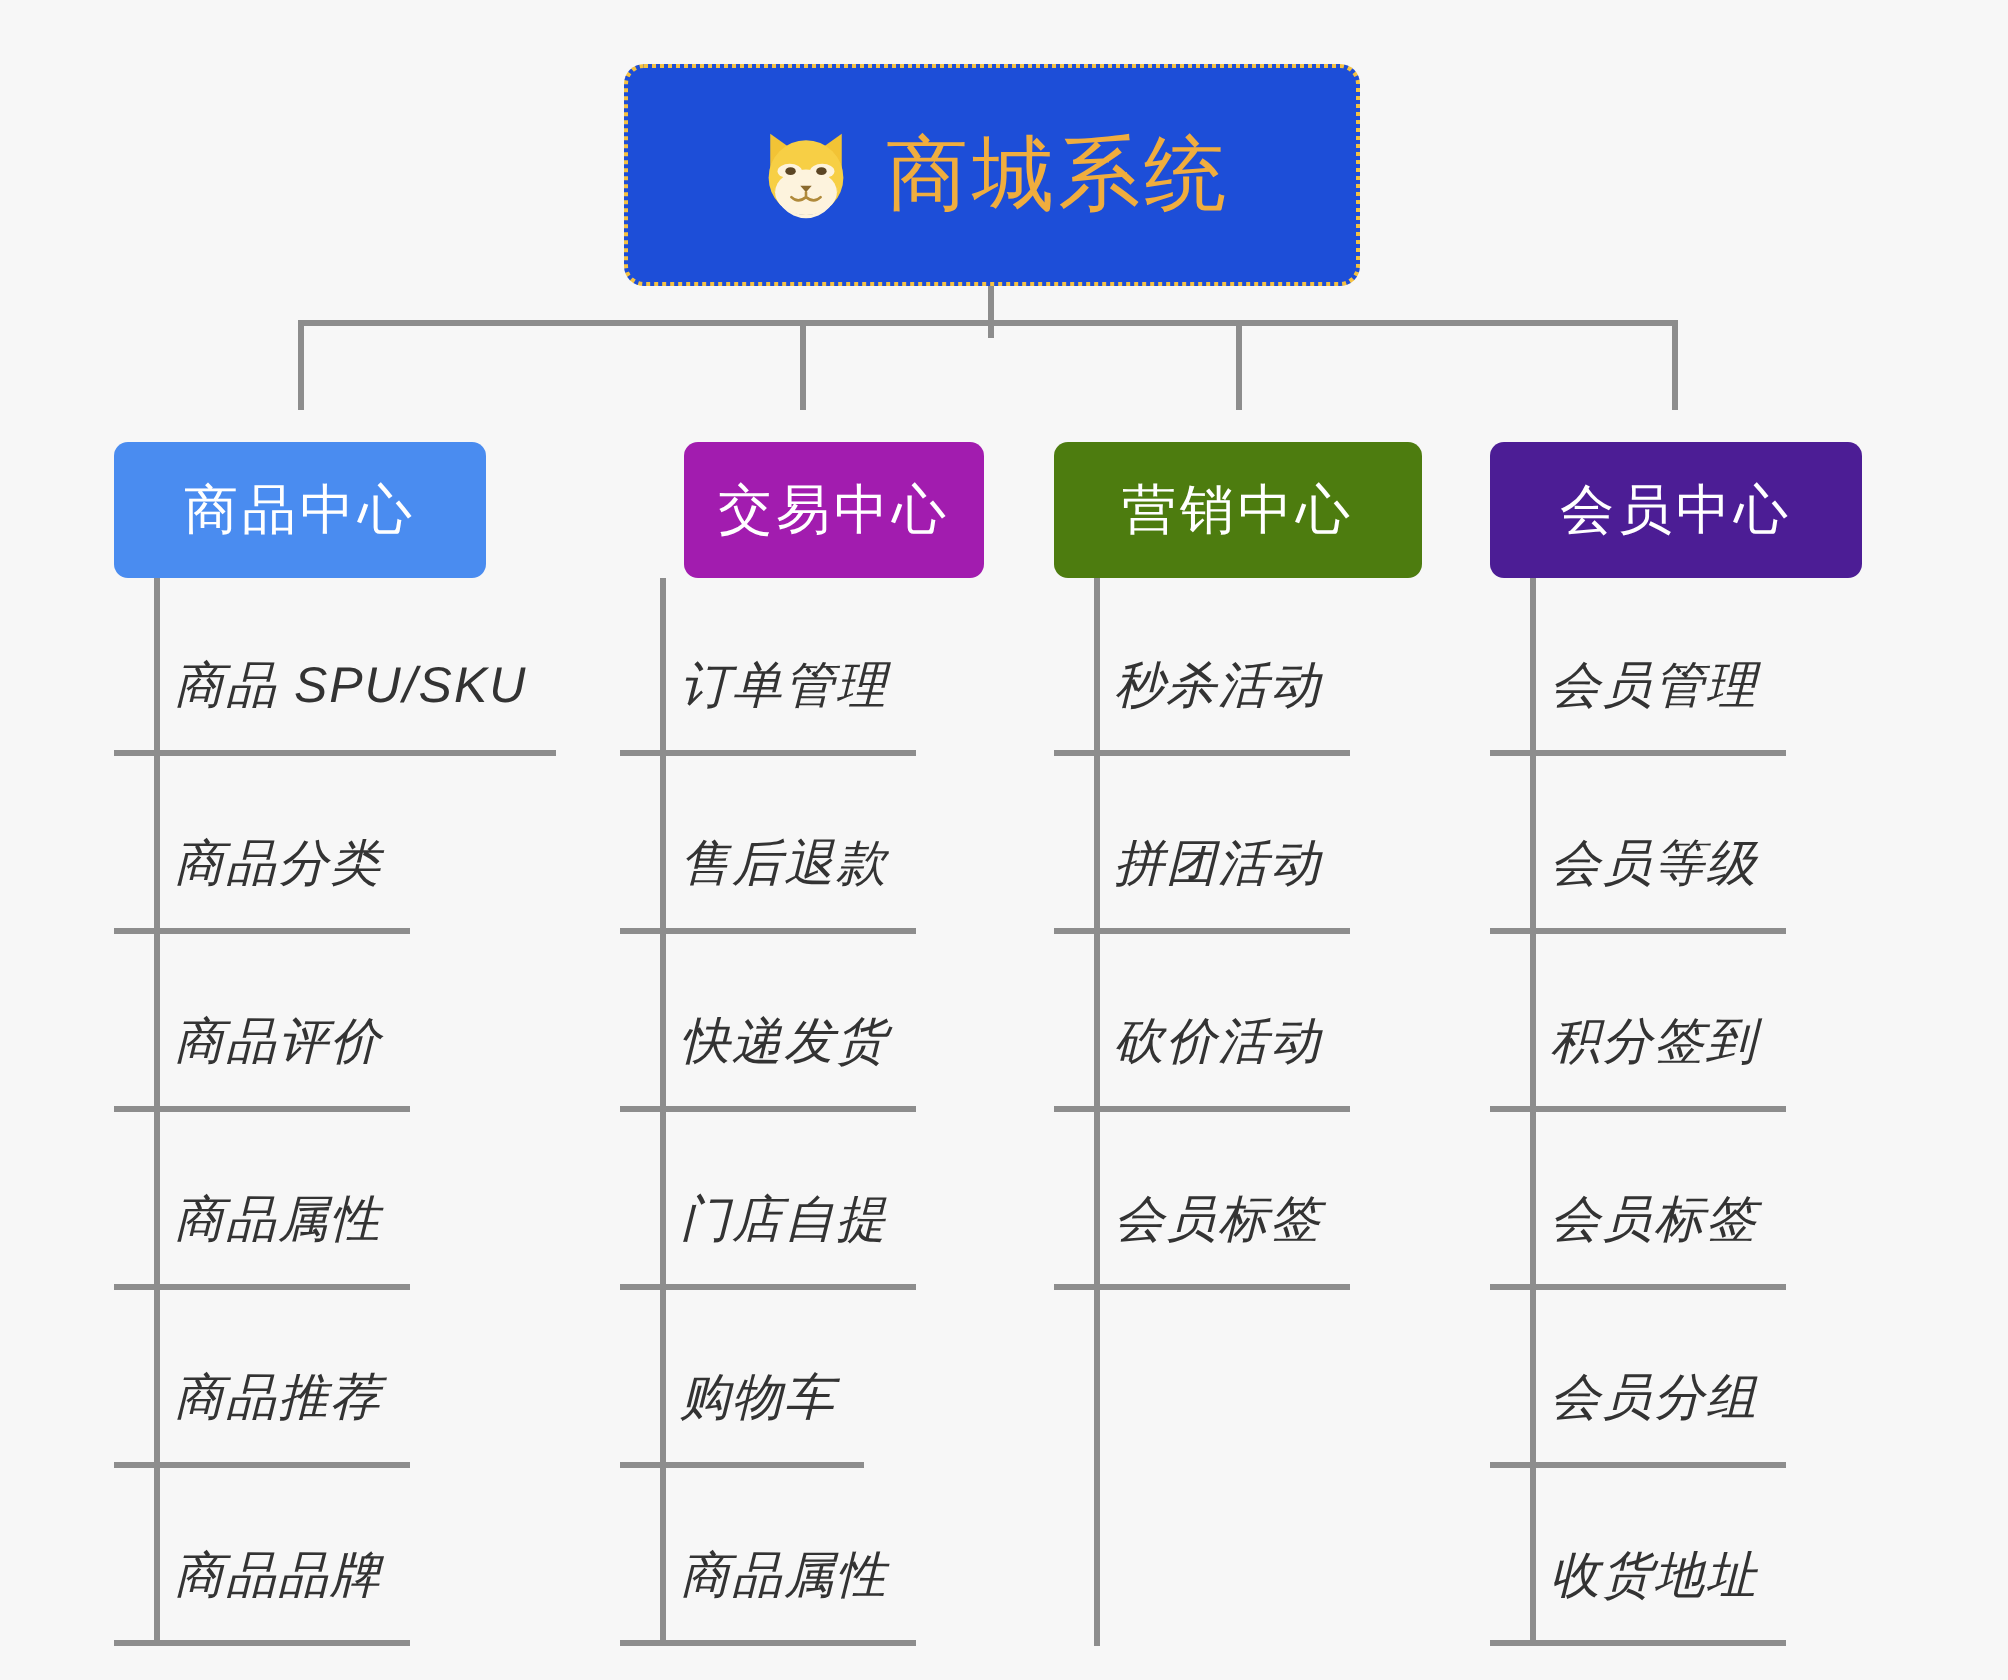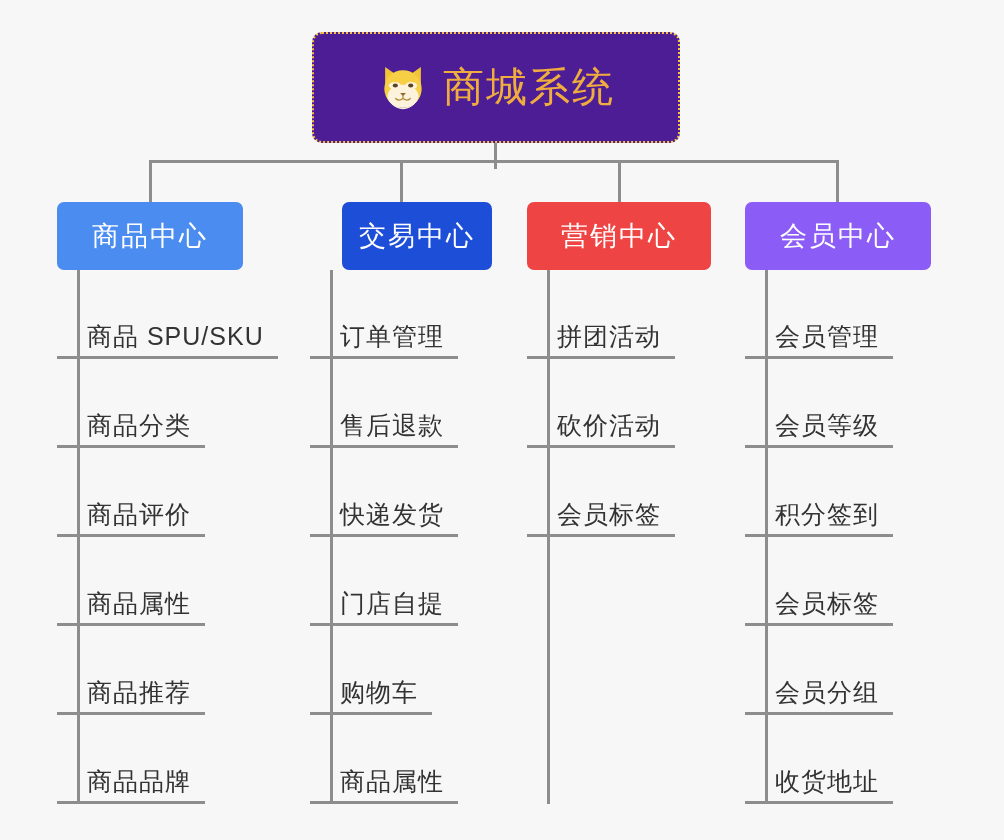--- a/index.html
+++ b/index.html
@@ -23,21 +23,21 @@
   }
 
   
   .root-node {
     position: absolute;
     left: 312px;
     top: 32px;
     width: 368px;
     height: 111px;
     box-sizing: border-box;
-    background: #4c1d95;
+    background: #1d4ed8;
     border: 2px dotted #f5c242;
     border-radius: 10px;
     display: flex;
     align-items: center;
     justify-content: center;
     gap: 14px;
   }
   .root-emoji {
     width: 52px;
     height: 52px;
@@ -57,21 +57,21 @@
   .conn {
     position: absolute;
     background: #8d8d8d;
   }
   .conn-v { width: 3px; }
   .conn-h { height: 3px; }
 
   
   .column {
     position: absolute;
-    top: 202px;
+    top: 221px;
   }
   .cat-box {
     box-sizing: border-box;
     height: 68px;
     border-radius: 7px;
     display: flex;
     align-items: center;
     justify-content: center;
     color: #ffffff;
     font-size: 27px;
@@ -96,22 +96,23 @@
     position: relative;
     height: 89px;
     box-sizing: border-box;
     display: flex;
     align-items: flex-end;
   }
   .leaf-inner {
     position: relative;
     display: inline-block;
     border-bottom: 3px solid #8d8d8d;
-    padding: 0 14px 4px 30px;
+    padding: 0 14px 16px 30px;
     margin-left: 0;
+    font-style: italic;
   }
   .leaf-label {
     font-size: 25px;
     color: #333333;
     white-space: nowrap;
     letter-spacing: 1px;
     line-height: 1.25;
   }
 </style>
 </head>
@@ -175,21 +176,21 @@
       <div class="leaf">
         <div class="leaf-inner"><span class="leaf-label">商品推荐</span></div>
       </div>
       <div class="leaf">
         <div class="leaf-inner"><span class="leaf-label">商品品牌</span></div>
       </div>
     </div>
   </div>
 
   <div class="column" style="left:310px; width:182px;">
-    <div class="cat-box" style="background:#1d4ed8;margin-left:32px;">
+    <div class="cat-box" style="background:#a21caf;margin-left:32px;">
       <span>交易中心</span>
     </div>
     <div class="leaf-list">
       <div class="spine" style="left:20px; height:534px;"></div>
       <div class="leaf">
         <div class="leaf-inner"><span class="leaf-label">订单管理</span></div>
       </div>
       <div class="leaf">
         <div class="leaf-inner"><span class="leaf-label">售后退款</span></div>
       </div>
@@ -202,39 +203,42 @@
       <div class="leaf">
         <div class="leaf-inner"><span class="leaf-label">购物车</span></div>
       </div>
       <div class="leaf">
         <div class="leaf-inner"><span class="leaf-label">商品属性</span></div>
       </div>
     </div>
   </div>
 
   <div class="column" style="left:527px; width:184px;">
-    <div class="cat-box" style="background:#ef4444;justify-content:center;">
+    <div class="cat-box" style="background:#4d7c0f;justify-content:center;">
       <span>营销中心</span>
     </div>
     <div class="leaf-list">
       <div class="spine" style="left:20px; height:534px;"></div>
       <div class="leaf">
+        <div class="leaf-inner"><span class="leaf-label">秒杀活动</span></div>
+      </div>
+      <div class="leaf">
         <div class="leaf-inner"><span class="leaf-label">拼团活动</span></div>
       </div>
       <div class="leaf">
         <div class="leaf-inner"><span class="leaf-label">砍价活动</span></div>
       </div>
       <div class="leaf">
         <div class="leaf-inner"><span class="leaf-label">会员标签</span></div>
       </div>
     </div>
   </div>
 
   <div class="column" style="left:745px; width:186px;">
-    <div class="cat-box" style="background:#8b5cf6;">
+    <div class="cat-box" style="background:#4c1d95;">
       <span>会员中心</span>
     </div>
     <div class="leaf-list">
       <div class="spine" style="left:20px; height:534px;"></div>
       <div class="leaf">
         <div class="leaf-inner"><span class="leaf-label">会员管理</span></div>
       </div>
       <div class="leaf">
         <div class="leaf-inner"><span class="leaf-label">会员等级</span></div>
       </div>

